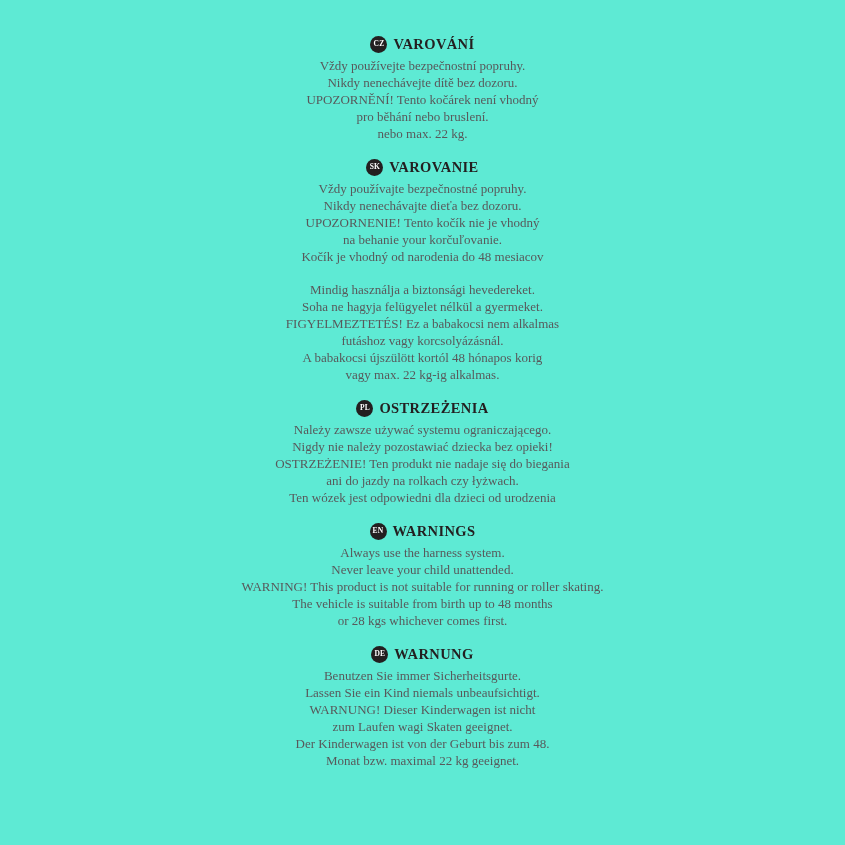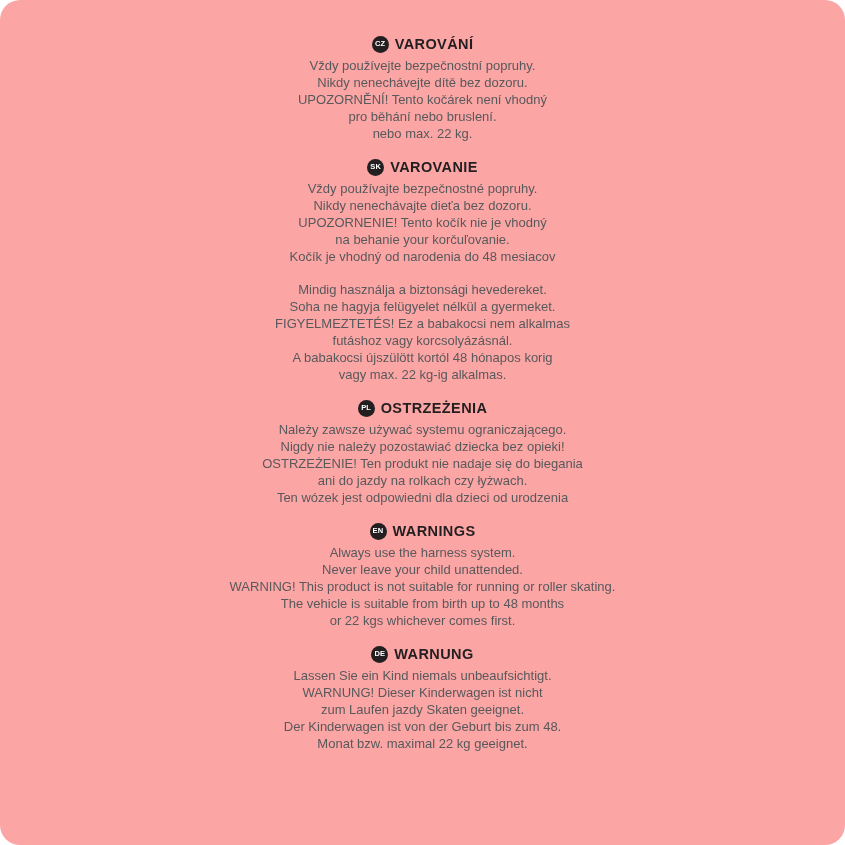--- a/index.html
+++ b/index.html
@@ -4,27 +4,26 @@
 <style>
   html, body {
     margin: 0;
     padding: 0;
     background: #ffffff;
   }
   .page {
     width: 845px;
     height: 845px;
     margin: 0 auto;
-    background: #fca5a5;
+    background: #5eead4;
     box-sizing: border-box;
     padding-top: 35px;
-    font-family: Liberation Sans, sans-serif;
+    font-family: Liberation Serif, serif;
     text-align: center;
     overflow: hidden;
-    border-radius: 20px;
   }
   .lang-section {
     margin: 0 auto 16px auto;
     width: 700px;
   }
   .section-header {
     display: flex;
     align-items: center;
     justify-content: center;
     gap: 6px;
@@ -119,31 +118,32 @@
   <section class="lang-section">
     <h2 class="section-header">
       <span class="badge">EN</span>
       <span class="title">WARNINGS</span>
     </h2>
     <div class="lines">
           <div class="line">Always use the harness system.</div>
           <div class="line">Never leave your child unattended.</div>
           <div class="line">WARNING! This product is not suitable for running or roller skating.</div>
           <div class="line">The vehicle is suitable from birth up to 48 months</div>
-          <div class="line">or 22 kgs whichever comes first.</div>
+          <div class="line">or 28 kgs whichever comes first.</div>
         </div>
   </section>
 
   <section class="lang-section">
     <h2 class="section-header">
       <span class="badge">DE</span>
       <span class="title">WARNUNG</span>
     </h2>
     <div class="lines">
+          <div class="line">Benutzen Sie immer Sicherheitsgurte.</div>
           <div class="line">Lassen Sie ein Kind niemals unbeaufsichtigt.</div>
           <div class="line">WARNUNG! Dieser Kinderwagen ist nicht</div>
-          <div class="line">zum Laufen jazdy Skaten geeignet.</div>
+          <div class="line">zum Laufen wagi Skaten geeignet.</div>
           <div class="line">Der Kinderwagen ist von der Geburt bis zum 48.</div>
           <div class="line">Monat bzw. maximal 22 kg geeignet.</div>
         </div>
   </section>
 </div>
 </div>
 
 </body></html>

